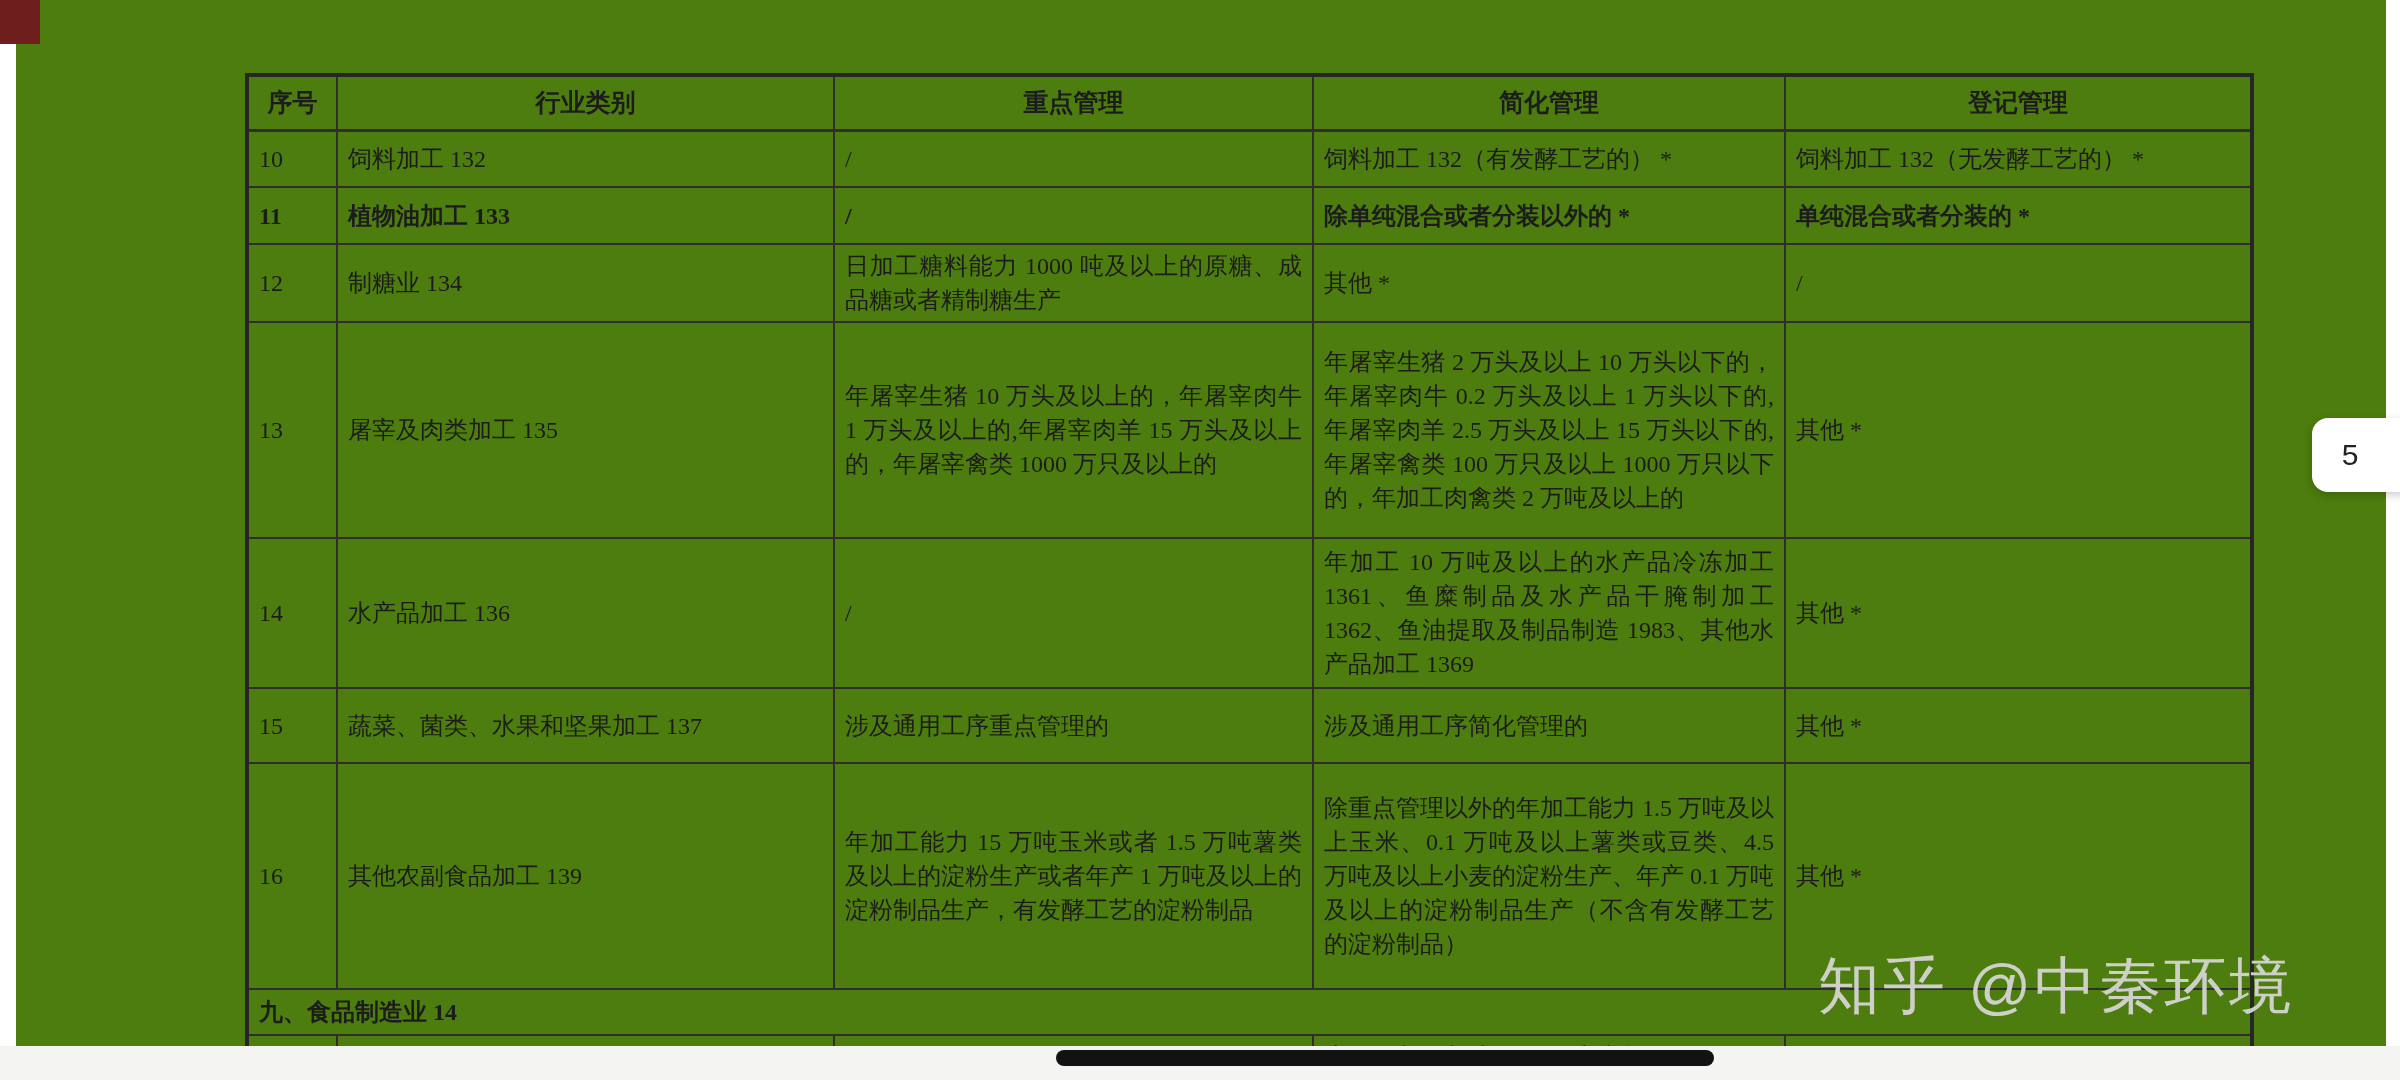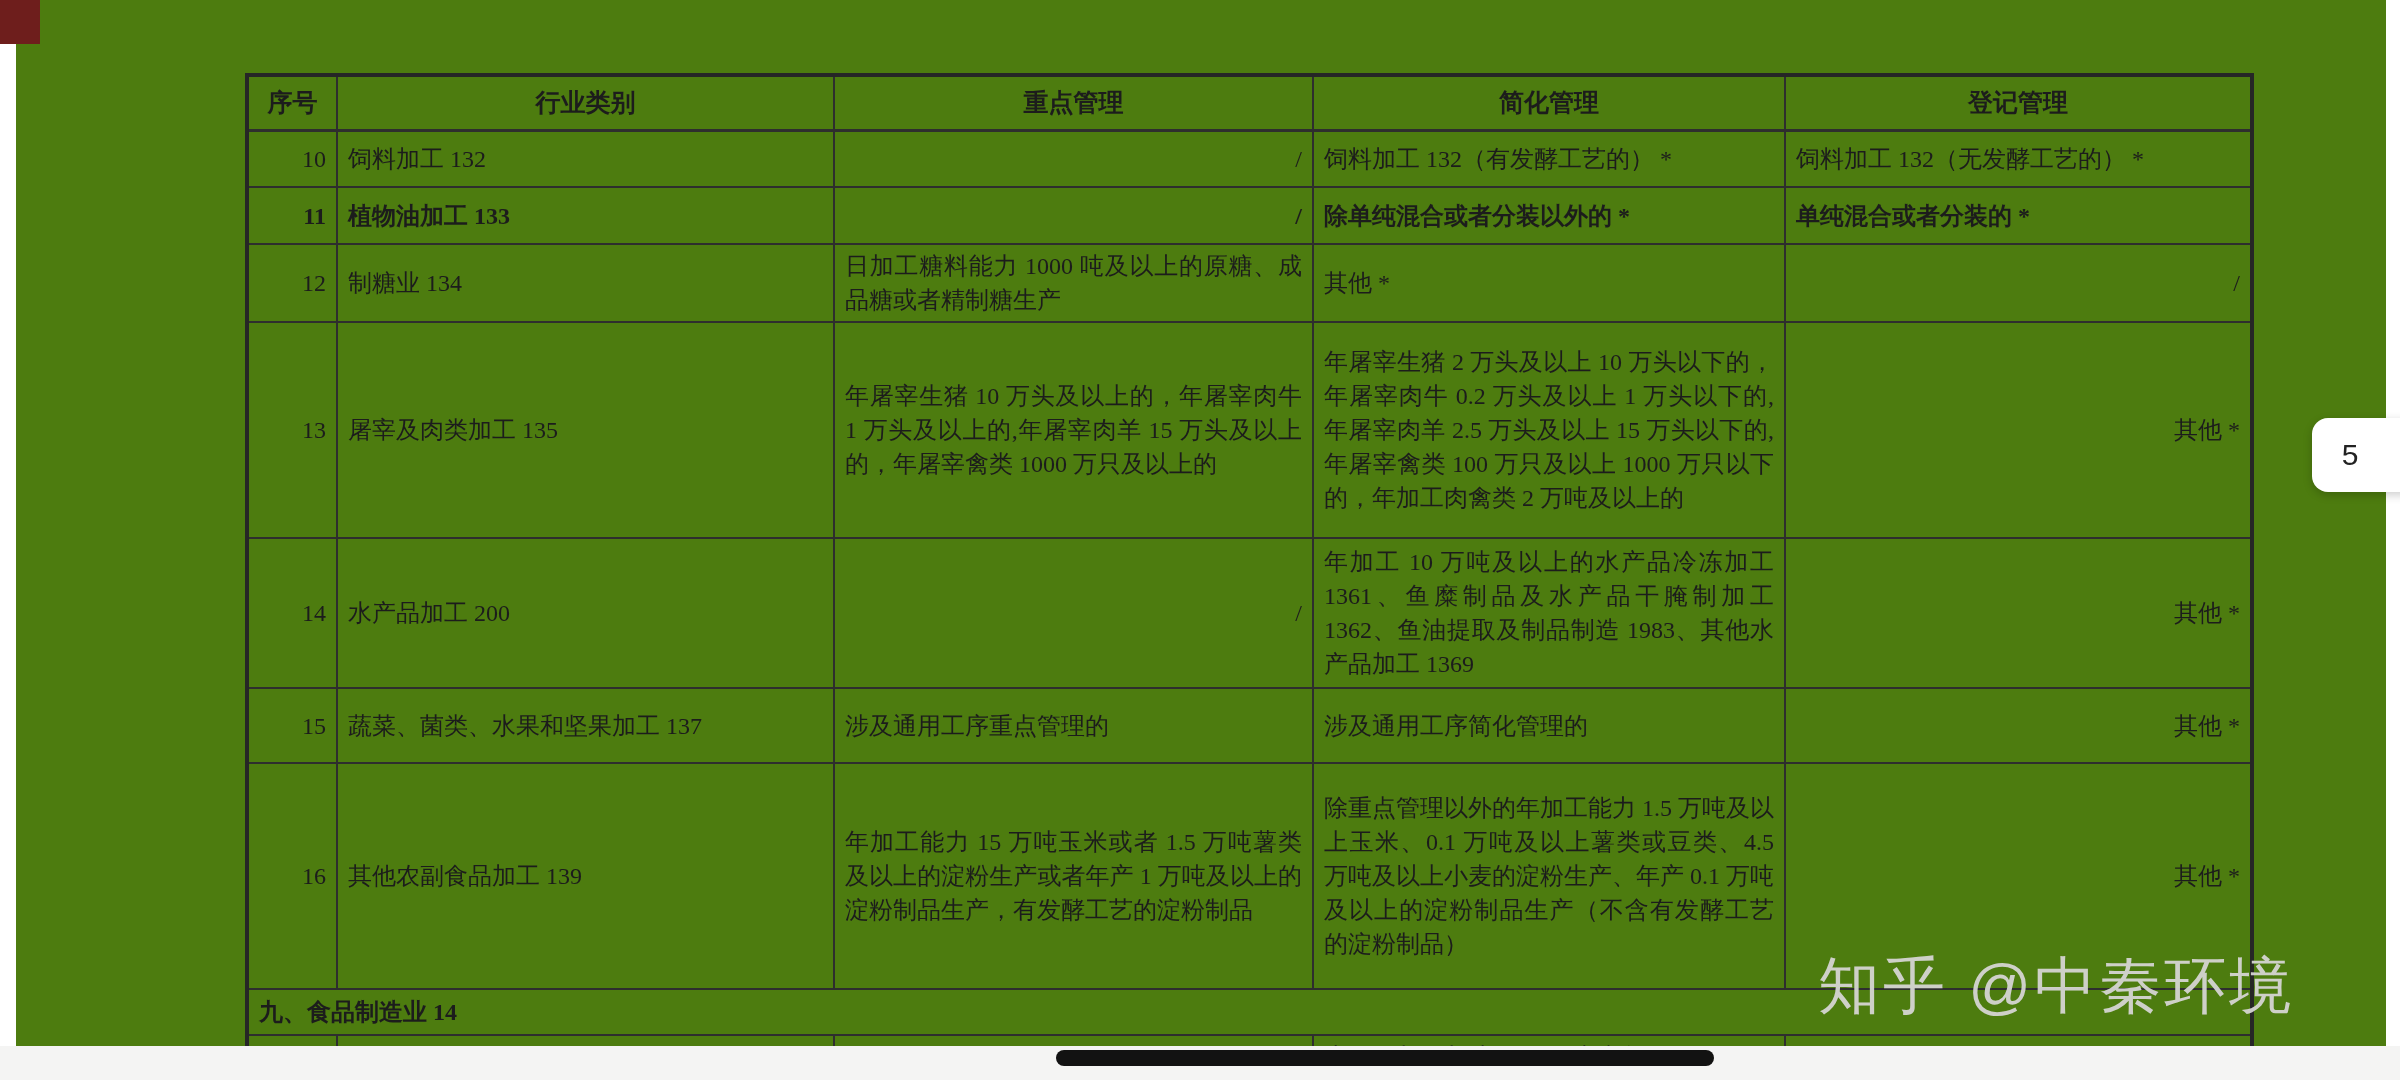--- a/index.html
+++ b/index.html
@@ -18,21 +18,21 @@
     border:2px solid #2e2e2e;
     padding:4px 10px;
     font-size:24px;line-height:34px;
     vertical-align:middle;
     overflow:hidden;
   }
   #doc-table th{
     font-size:25px;font-weight:bold;text-align:center;
     border-bottom-width:3px;
   }
-  td.c-center{text-align:right;margin-top:18px;}
+  td.c-center{text-align:left;margin-top:18px;}
   td.c-left{text-align:justify;text-align-last:left;}
   td.col-industry{text-align:left;padding-left:14px;}
   td.section-cell{font-weight:bold;text-align:left;padding-left:12px;font-size:25px;}
   
   .edge-strip{position:absolute;background:#ffffff;z-index:8;}
   #left-strip{left:0;top:0;width:16px;height:1080px;}
   #right-strip{right:0;top:0;width:14px;height:1080px;}
   #corner-block{
     position:absolute;left:0;top:0;width:40px;height:44px;
     background:#6e1e1c;z-index:9;
@@ -109,21 +109,21 @@
         </tr>
         <tr style="height: 216px;">
           <td class="c-center">13</td>
           <td class="col-industry">屠宰及肉类加工 135</td>
           <td class="c-left">年屠宰生猪 10 万头及以上的，年屠宰肉牛 1 万头及以上的,年屠宰肉羊 15 万头及以上的，年屠宰禽类 1000 万只及以上的</td>
           <td class="c-left">年屠宰生猪 2 万头及以上 10 万头以下的，年屠宰肉牛 0.2 万头及以上 1 万头以下的,年屠宰肉羊 2.5 万头及以上 15 万头以下的,年屠宰禽类 100 万只及以上 1000 万只以下的，年加工肉禽类 2 万吨及以上的</td>
           <td class="c-center">其他 *</td>
         </tr>
         <tr style="height: 150px;">
           <td class="c-center">14</td>
-          <td class="col-industry">水产品加工 200</td>
+          <td class="col-industry">水产品加工 136</td>
           <td class="c-center">/</td>
           <td class="c-left">年加工 10 万吨及以上的水产品冷冻加工 1361、鱼糜制品及水产品干腌制加工 1362、鱼油提取及制品制造 1983、其他水产品加工 1369</td>
           <td class="c-center">其他 *</td>
         </tr>
         <tr style="height: 75px;">
           <td class="c-center">15</td>
           <td class="col-industry">蔬菜、菌类、水果和坚果加工 137</td>
           <td class="c-left">涉及通用工序重点管理的</td>
           <td class="c-left">涉及通用工序简化管理的</td>
           <td class="c-center">其他 *</td>

